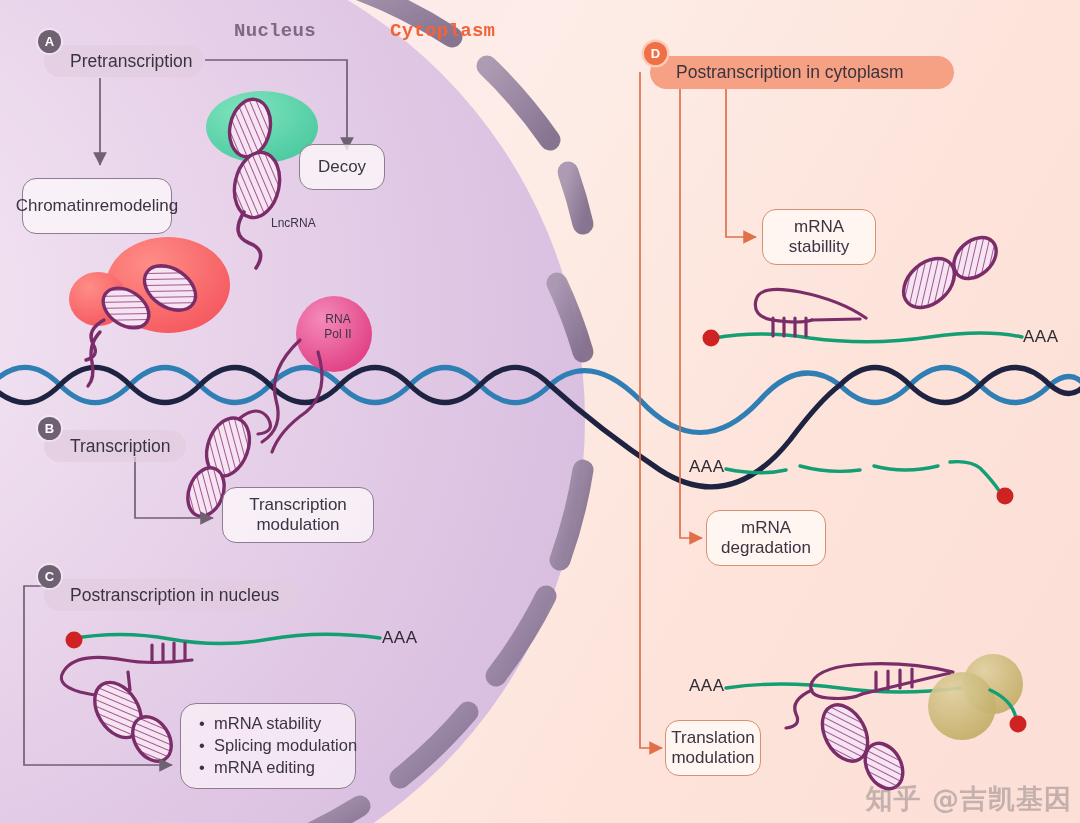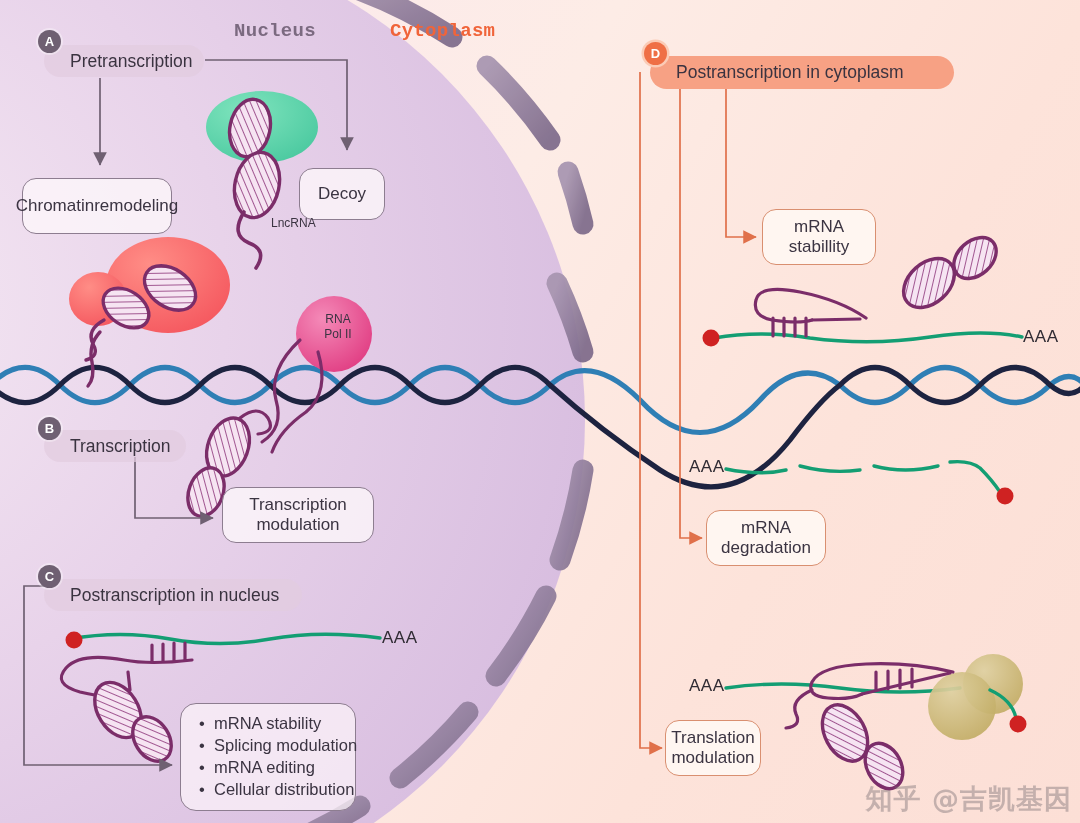--- a/index.html
+++ b/index.html
@@ -240,21 +240,21 @@
   <div class="badge badge-nuc" style="left:38px;top:30px;">A</div>
   <div class="pill pill-nuc" style="left:44px;top:45px;width:160px;height:32px;">
     <span>Pretranscription</span>
   </div>
 
   <div class="box nuc-box" style="left:22px;top:178px;width:150px;height:56px;flex-direction:row;">
     <span>Chromatin</span>
     <span>remodeling</span>
   </div>
 
-  <div class="box nuc-box" style="left:299px;top:168px;width:86px;height:52px;">
+  <div class="box nuc-box" style="left:299px;top:144px;width:86px;height:46px;">
     <span>Decoy</span>
   </div>
 
   <div class="lbl" style="left:271px;top:216px;">LncRNA</div>
 
   <div class="lbl" style="left:315px;top:312px;width:46px;text-align:center;line-height:1.25;">
     <div>RNA</div>
     <div>Pol II</div>
   </div>
 
@@ -273,21 +273,20 @@
     <span>Postranscription in nucleus</span>
   </div>
 
   <div class="aaa" style="left:382px;top:628px;">AAA</div>
 
   <div class="bullets" style="left:180px;top:703px;width:176px;">
     <ul>
       <li>mRNA stability</li>
       <li>Splicing modulation</li>
       <li>mRNA editing</li>
-      <li>Cellular distribution</li>
     </ul>
   </div>
 
   <div class="badge badge-cyt" style="left:644px;top:42px;">D</div>
   <div class="pill pill-cyt" style="left:650px;top:56px;width:304px;height:33px;">
     <span>Postranscription in cytoplasm</span>
   </div>
 
   <div class="box cyt-box" style="left:762px;top:209px;width:114px;height:56px;flex-direction:column;">
     <span>mRNA</span>

